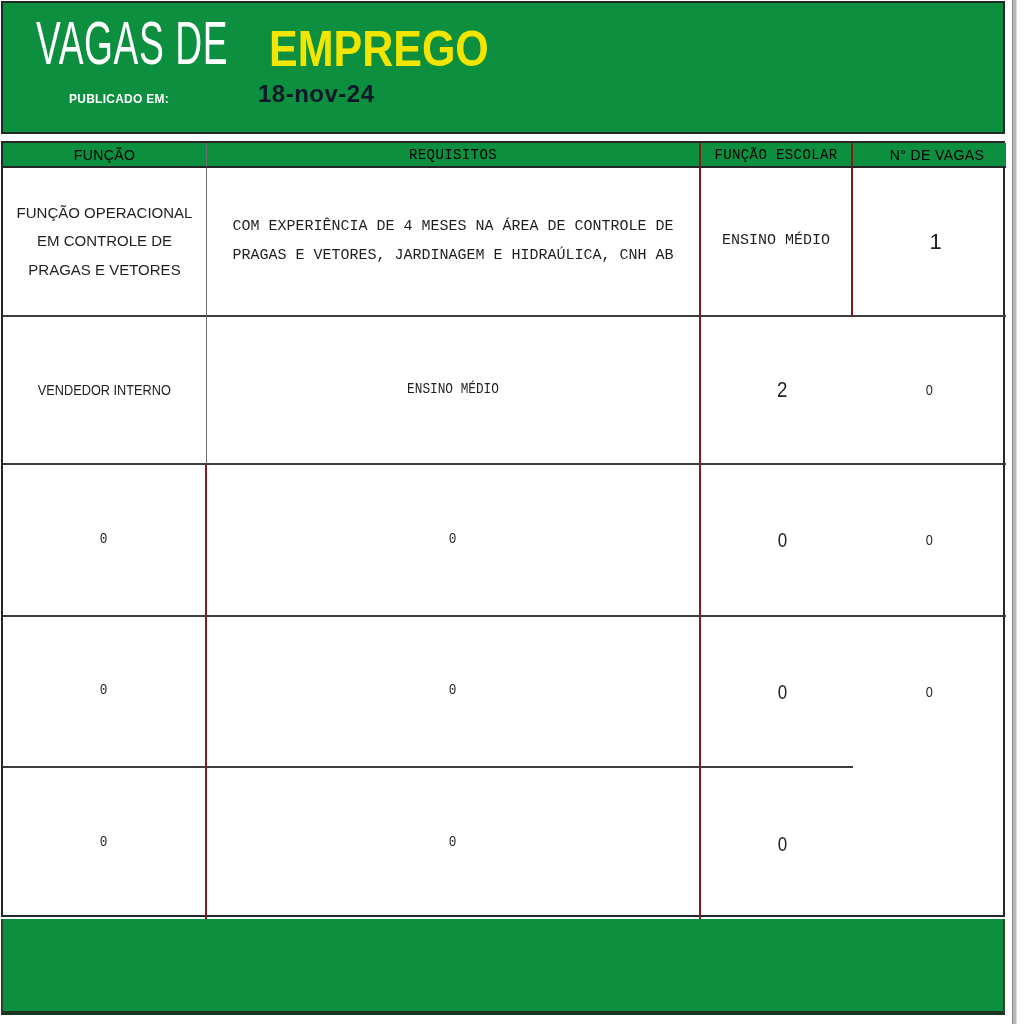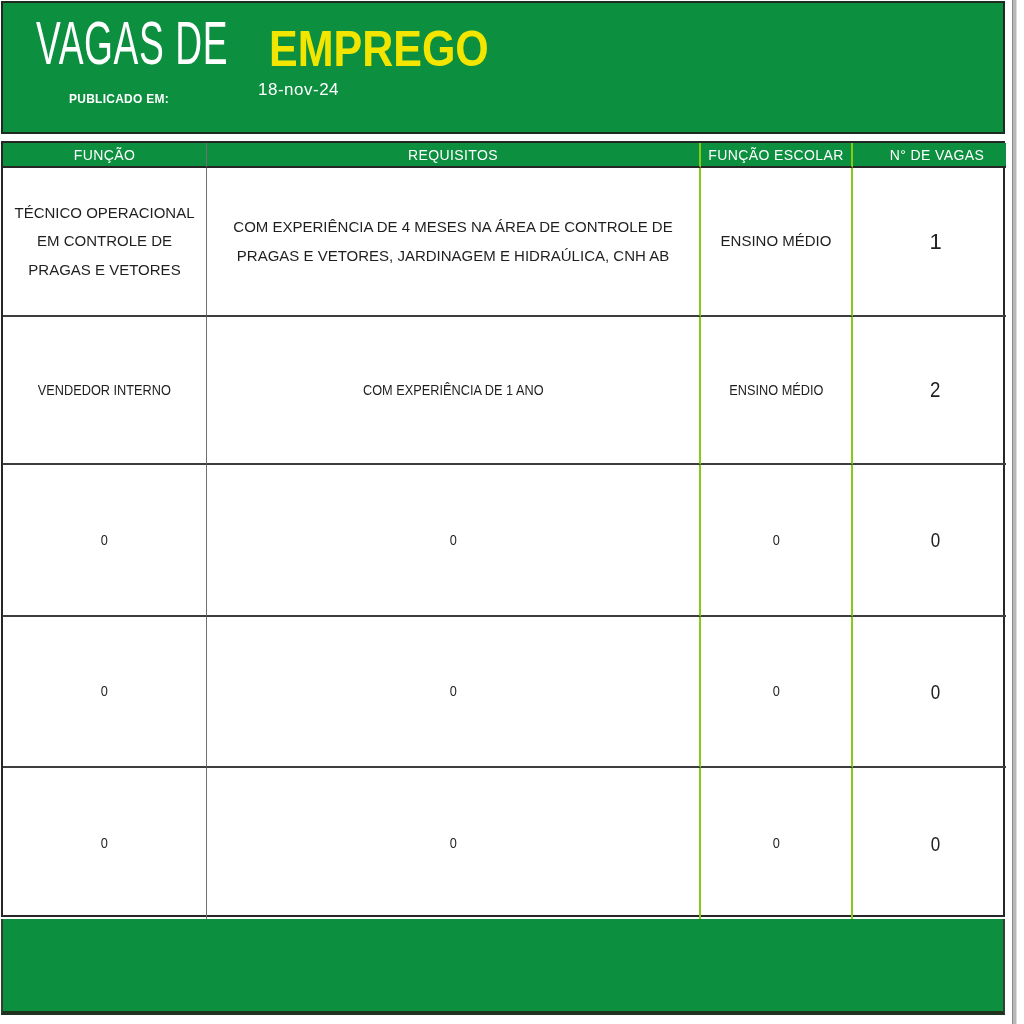--- a/index.html
+++ b/index.html
@@ -49,21 +49,21 @@
   }
   .pub-label{
     position:absolute;left:66px;top:88px;
     font-size:13px;font-weight:700;color:#ffffff;
     white-space:nowrap;
     transform:scaleX(0.92);transform-origin:0 0;
     letter-spacing:0.3px;
   }
   .pub-date{
     position:absolute;left:255px;top:77px;
-    font-size:17px;font-weight:400;color:#ffffff;
+    font-size:24px;font-weight:700;color:#0f172a;
     white-space:nowrap;
     letter-spacing:0.5px;
   }
   
   .table{
     position:absolute;left:1px;top:141px;width:1004px;height:776px;
     display:grid;
     grid-template-columns:204px 494px 152px 154px;
     grid-template-rows:25px 149px 148px 152px 151px 151px;
     border:2px solid #262626;
@@ -71,26 +71,26 @@
     background:#ffffff;
   }
   .cell{
     display:flex;align-items:center;justify-content:center;
     text-align:center;
     box-sizing:border-box;
     border-right:1px solid #6f6f6f;
     border-bottom:2px solid #3d3d3d;
     overflow:hidden;
   }
-  .cell.c2,.cell.c3{border-right:2px solid #84cc16;}
+  .cell.c2,.cell.c3{border-right:2px solid #7f1d1d;font-family:Liberation Mono, monospace;}
   .cell.c4{border-right:none;padding-left:14px;}
   .cell.last-row{border-bottom:none;}
   .th{
     background:var(--green,#0C8F3F);
-    color:#ffffff;
+    color:#000000;
     font-size:14px;font-weight:400;
     letter-spacing:0.4px;
     border-bottom:2px solid #262626;
   }
   .td{
     color:#1f1f1f;
     font-size:15px;
     line-height:1.9;
     padding:0 3px;
   }
@@ -121,37 +121,34 @@
   </div>
 
   <div class="table">
 
     <div class="cell th c1">FUNÇÃO</div>
     <div class="cell th c2">REQUISITOS</div>
     <div class="cell th c3">FUNÇÃO ESCOLAR</div>
     <div class="cell th c4">N° DE VAGAS</div>
 
     <div class="cell td c1">
-        <span>TÉCNICO OPERACIONAL EM CONTROLE DE PRAGAS E VETORES</span>
+        <span>FUNÇÃO OPERACIONAL EM CONTROLE DE PRAGAS E VETORES</span>
       </div>
     <div class="cell td c2">
         <span>COM EXPERIÊNCIA DE 4 MESES NA ÁREA DE CONTROLE DE PRAGAS E VETORES, JARDINAGEM E HIDRAÚLICA, CNH AB</span>
       </div>
     <div class="cell td c3">
         <span>ENSINO MÉDIO</span>
       </div>
     <div class="cell td c4 vagas">
         <span>1</span>
       </div>
 
     <div class="cell td c1">
         <span class="cond">VENDEDOR INTERNO</span>
-      </div>
-    <div class="cell td c2">
-        <span class="cond">COM EXPERIÊNCIA DE 1 ANO</span>
       </div>
     <div class="cell td c3">
         <span class="cond">ENSINO MÉDIO</span>
       </div>
     <div class="cell td c4 vagas">
         <span class="cond">2</span>
       </div>
 
     <div class="cell td c1">
         <span class="cond zero">0</span>

